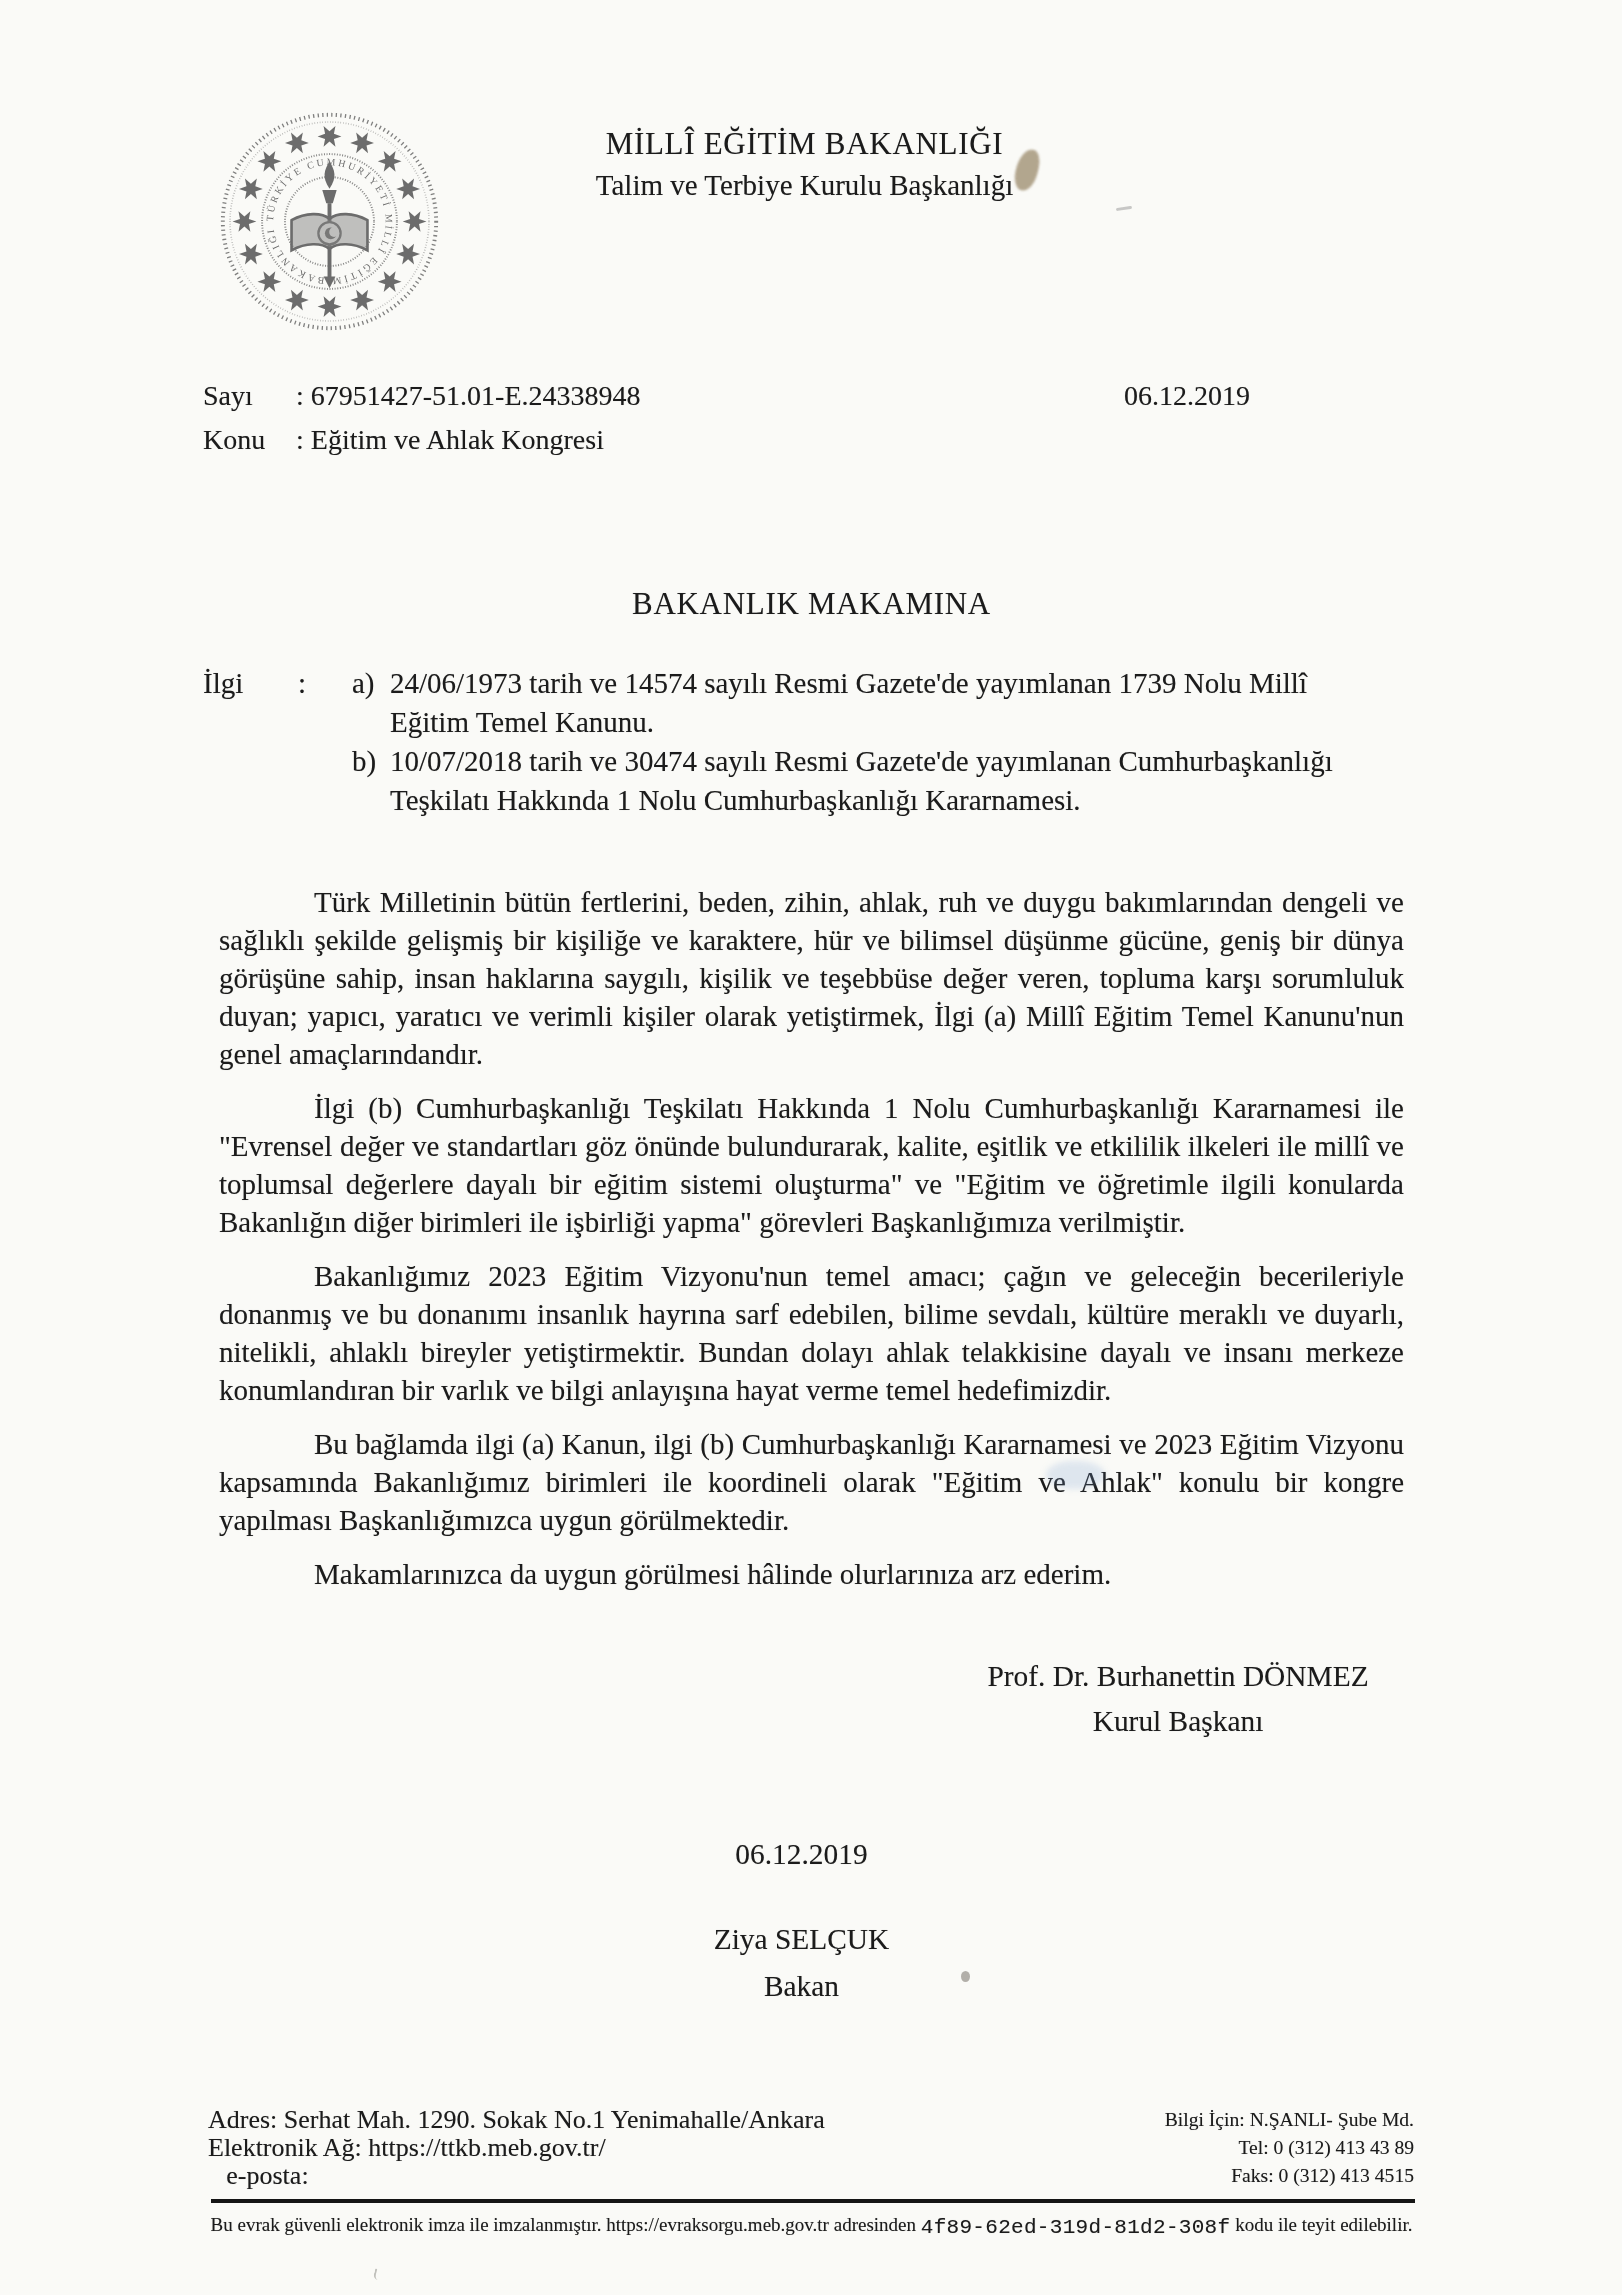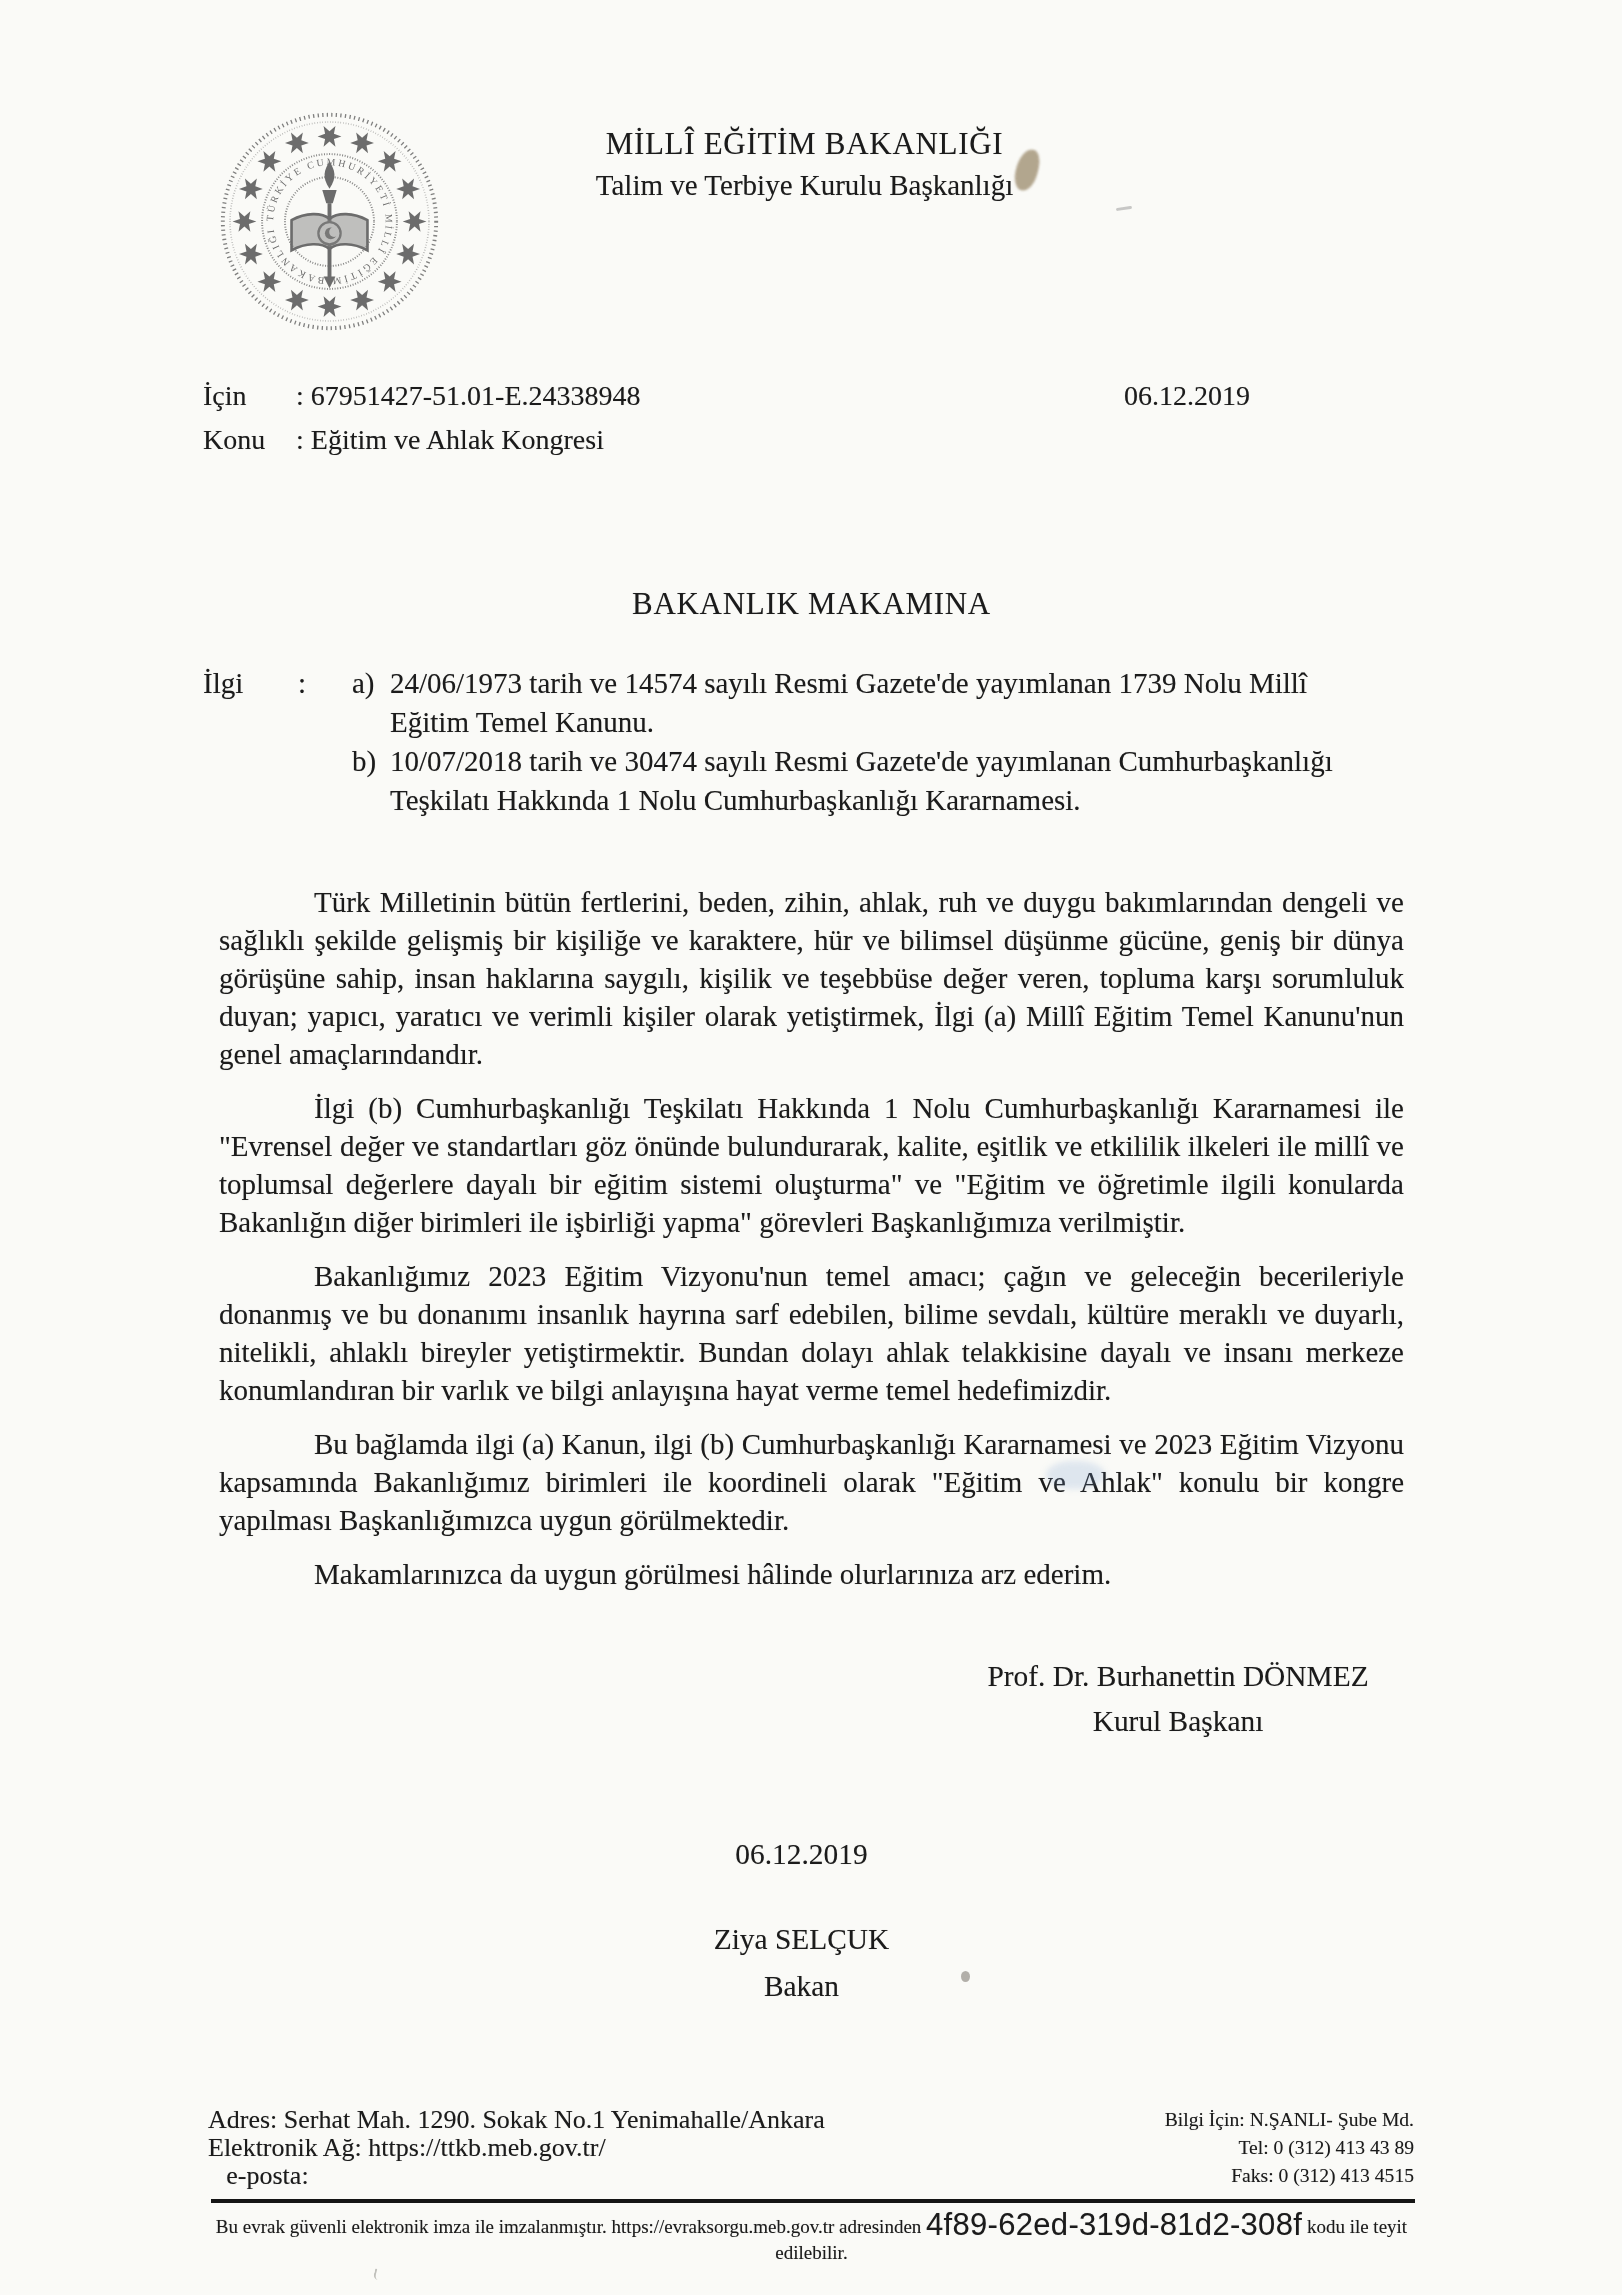--- a/index.html
+++ b/index.html
@@ -64,22 +64,22 @@
 
   
   .footer-left{position:absolute;left:208px;top:2106px;font-size:26px;line-height:28px;}
   .footer-left .fl2{}
   .footer-left .fl3{padding-left:18.3px;}
   .footer-right{position:absolute;right:209px;top:2106px;font-size:19.6px;line-height:28px;
                 text-align:right;}
   .divider{position:absolute;left:211px;top:2199px;width:1204px;height:3.9px;background:#151515;}
   .verify{position:absolute;left:203px;top:2212px;width:1217px;text-align:center;
           font-size:19px;line-height:26px;}
-  .verify .code{font-family:Liberation Sans, sans-serif;
-                font-size:31px;letter-spacing:0.3px;vertical-align:-2px;}
+  .verify .code{font-family:Liberation Mono, monospace;
+                font-size:21px;letter-spacing:0.3px;vertical-align:-2px;}
 
   
   .art{position:absolute;pointer-events:none;}
   .smudge-header{left:1016px;top:149px;width:22px;height:42px;background:#9b8a6b;
                  border-radius:60% 40% 55% 45%;filter:blur(1.3px);opacity:.75;transform:rotate(12deg);}
   .dash-top{left:1116px;top:207px;width:15.7px;height:3.3px;background:#8a8a8a;
             opacity:.45;transform:rotate(-8deg);border-radius:2px;}
   .blue-smudge{left:1046px;top:1461px;width:59px;height:27.5px;background:rgba(125,158,208,.22);
                filter:blur(3.3px);border-radius:50%;}
   .dot-ziya{left:961px;top:1971px;width:9.2px;height:11px;background:#6d665e;
@@ -136,21 +136,21 @@
     </g>
   </svg>
 
   <div class="header txt">
     <div class="ministry">MİLLÎ EĞİTİM BAKANLIĞI</div>
     <div class="dept">Talim ve Terbiye Kurulu Başkanlığı</div>
   </div>
 
   <div class="meta txt">
     <div class="meta-row">
-      <span class="meta-label">İçin</span>
+      <span class="meta-label">Sayı</span>
       <span>: 67951427-51.01-E.24338948</span>
     </div>
     <div class="meta-row">
       <span class="meta-label">Konu</span>
       <span>: Eğitim ve Ahlak Kongresi</span>
     </div>
   </div>
   <div class="doc-date txt">06.12.2019</div>
 
   <div class="recipient txt">BAKANLIK MAKAMINA</div>

